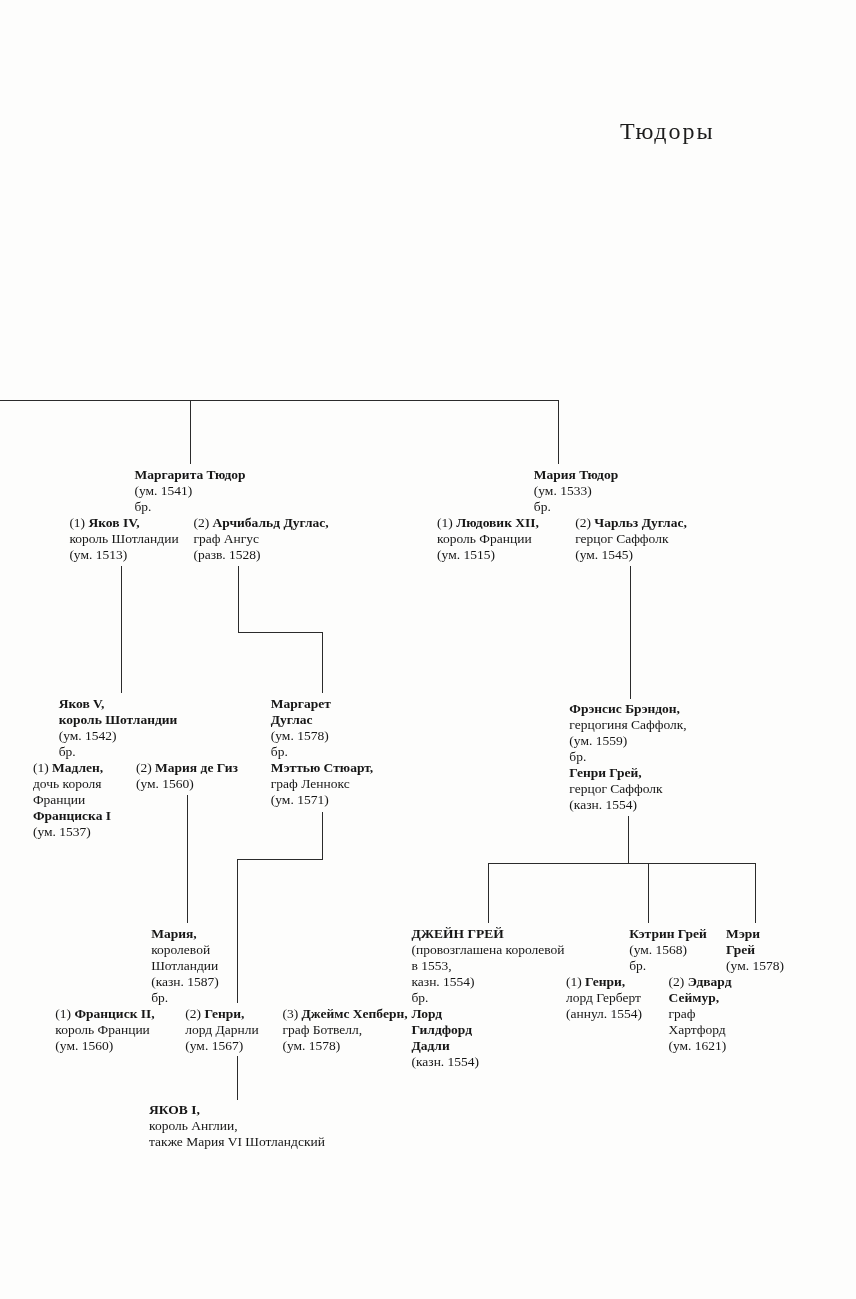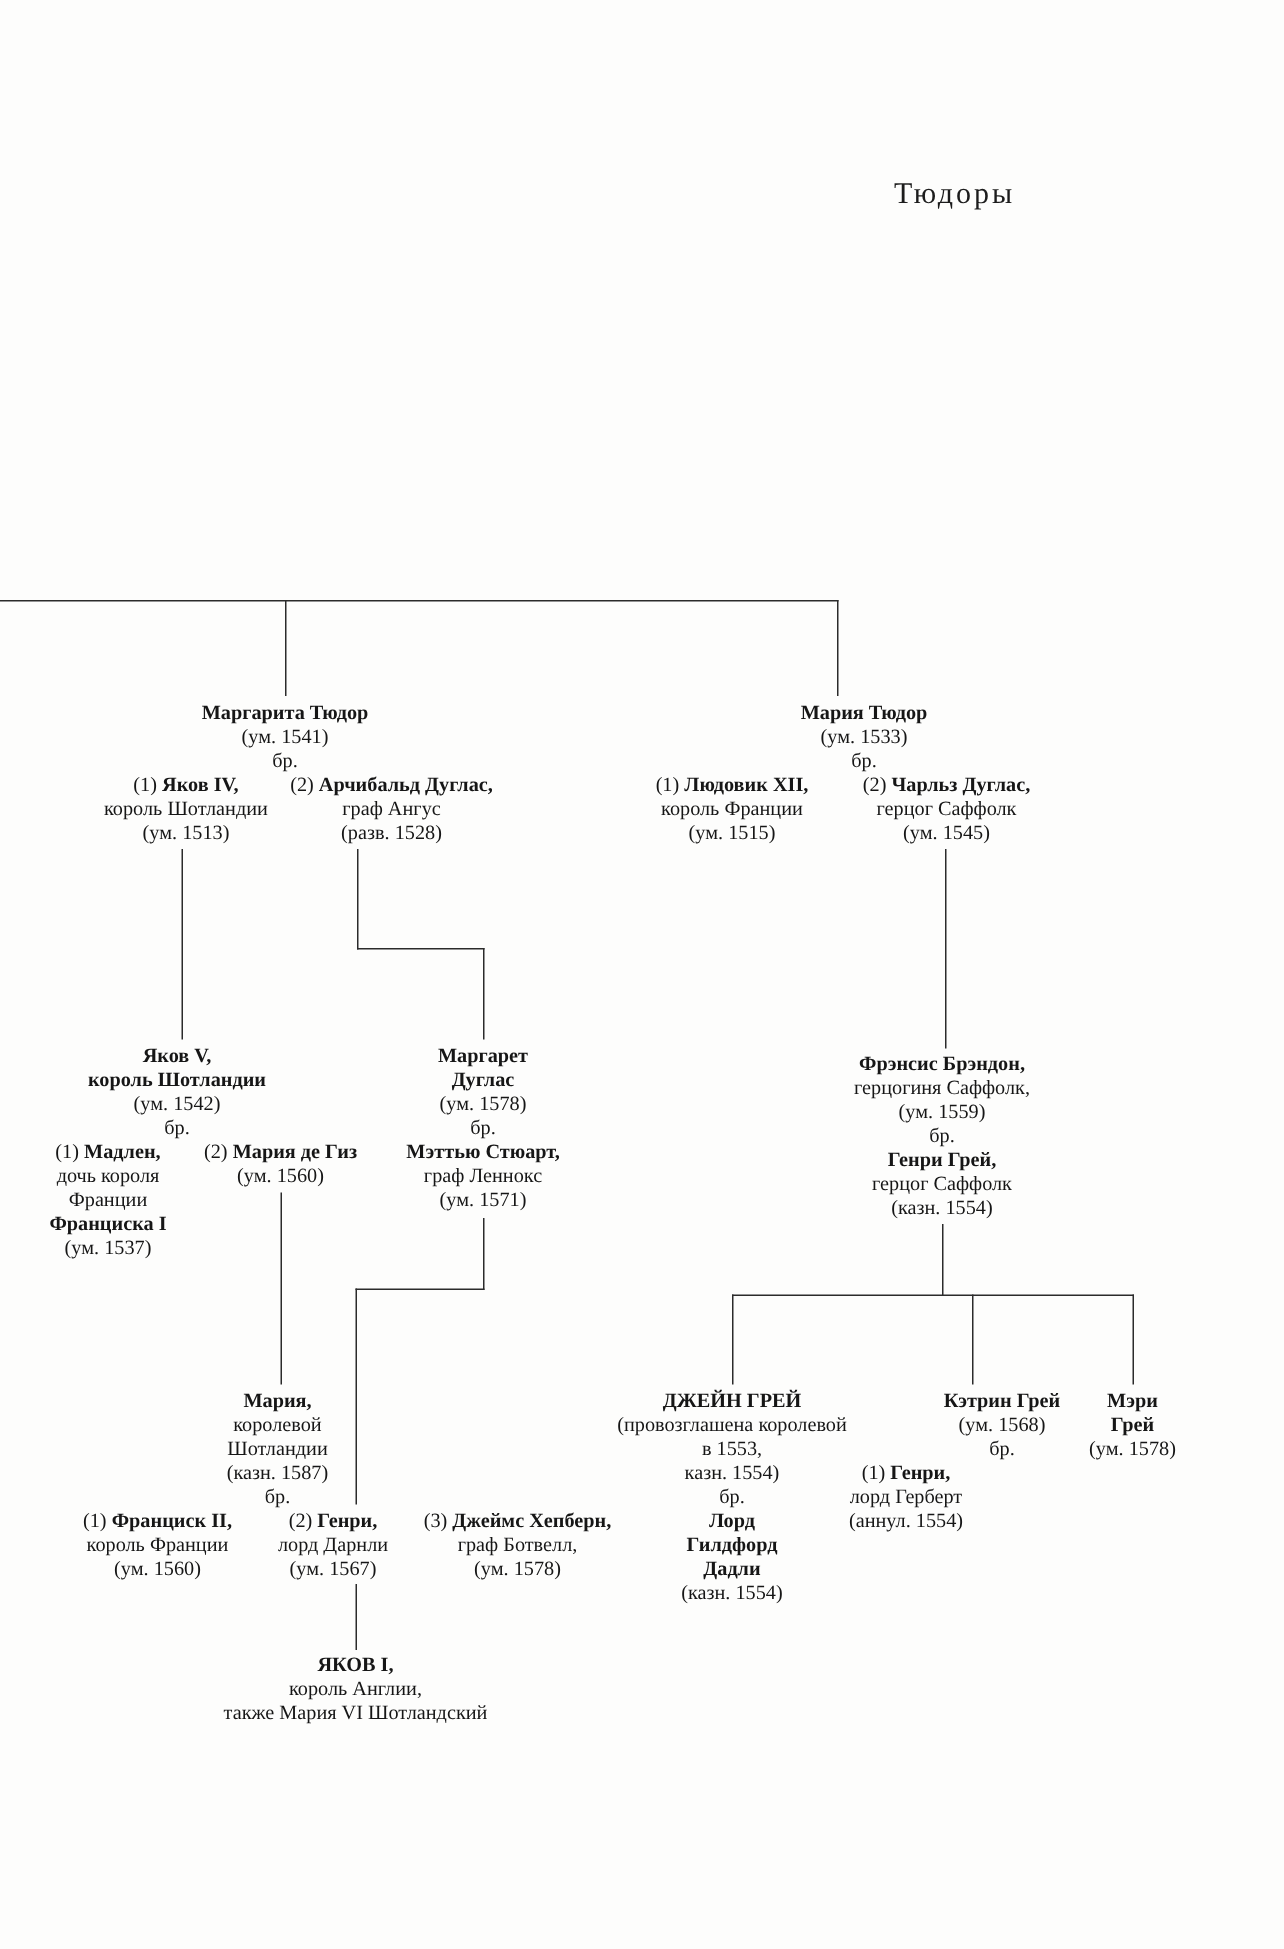--- a/index.html
+++ b/index.html
@@ -11,32 +11,31 @@
   .page {
     position: relative;
     width: 856px;
     height: 1299px;
     background: #fdfdfc;
     overflow: hidden;
     margin: 0 auto;
   }
   .title {
     position: absolute;
-    left: 596px;
+    left: 620px;
     top: 118px;
-    font-size: 20px;
+    font-size: 24px;
     font-weight: normal;
     letter-spacing: 2px;
     color: #1c1c1c;
     white-space: nowrap;
   }
   .node {
     position: absolute;
     transform: translateX(-50%);
-    text-align: center;
     font-size: 13.5px;
     line-height: 16px;
     white-space: nowrap;
     color: #161616;
   }
   .node .b, .node b { font-weight: bold; }
   .line { position: absolute; background: #2b2b2b; }
   .hline { height: 1px; }
   .vline { width: 1px; }
 </style>
@@ -181,20 +180,27 @@
   <div class="node" style="left:668px;top:926px">
     <div class="b">Кэтрин Грей</div>
     <div>(ум. 1568)</div>
     <div>бр.</div>
   </div>
   <div class="node" style="left:604px;top:974px">
     <div><span>(1)</span> <b>Генри,</b></div>
     <div>лорд Герберт</div>
     <div>(аннул. 1554)</div>
   </div>
+  <div class="node" style="left:700px;top:974px">
+    <div><span>(2)</span> <b>Эдвард</b></div>
+    <div class="b">Сеймур,</div>
+    <div>граф</div>
+    <div>Хартфорд</div>
+    <div>(ум. 1621)</div>
+  </div>
 
   <div class="node" style="left:755px;top:926px">
     <div class="b">Мэри</div>
     <div class="b">Грей</div>
     <div>(ум. 1578)</div>
   </div>
 
   <div class="node" style="left:237px;top:1102px">
     <div class="b">ЯКОВ I,</div>
     <div>король Англии,</div>

